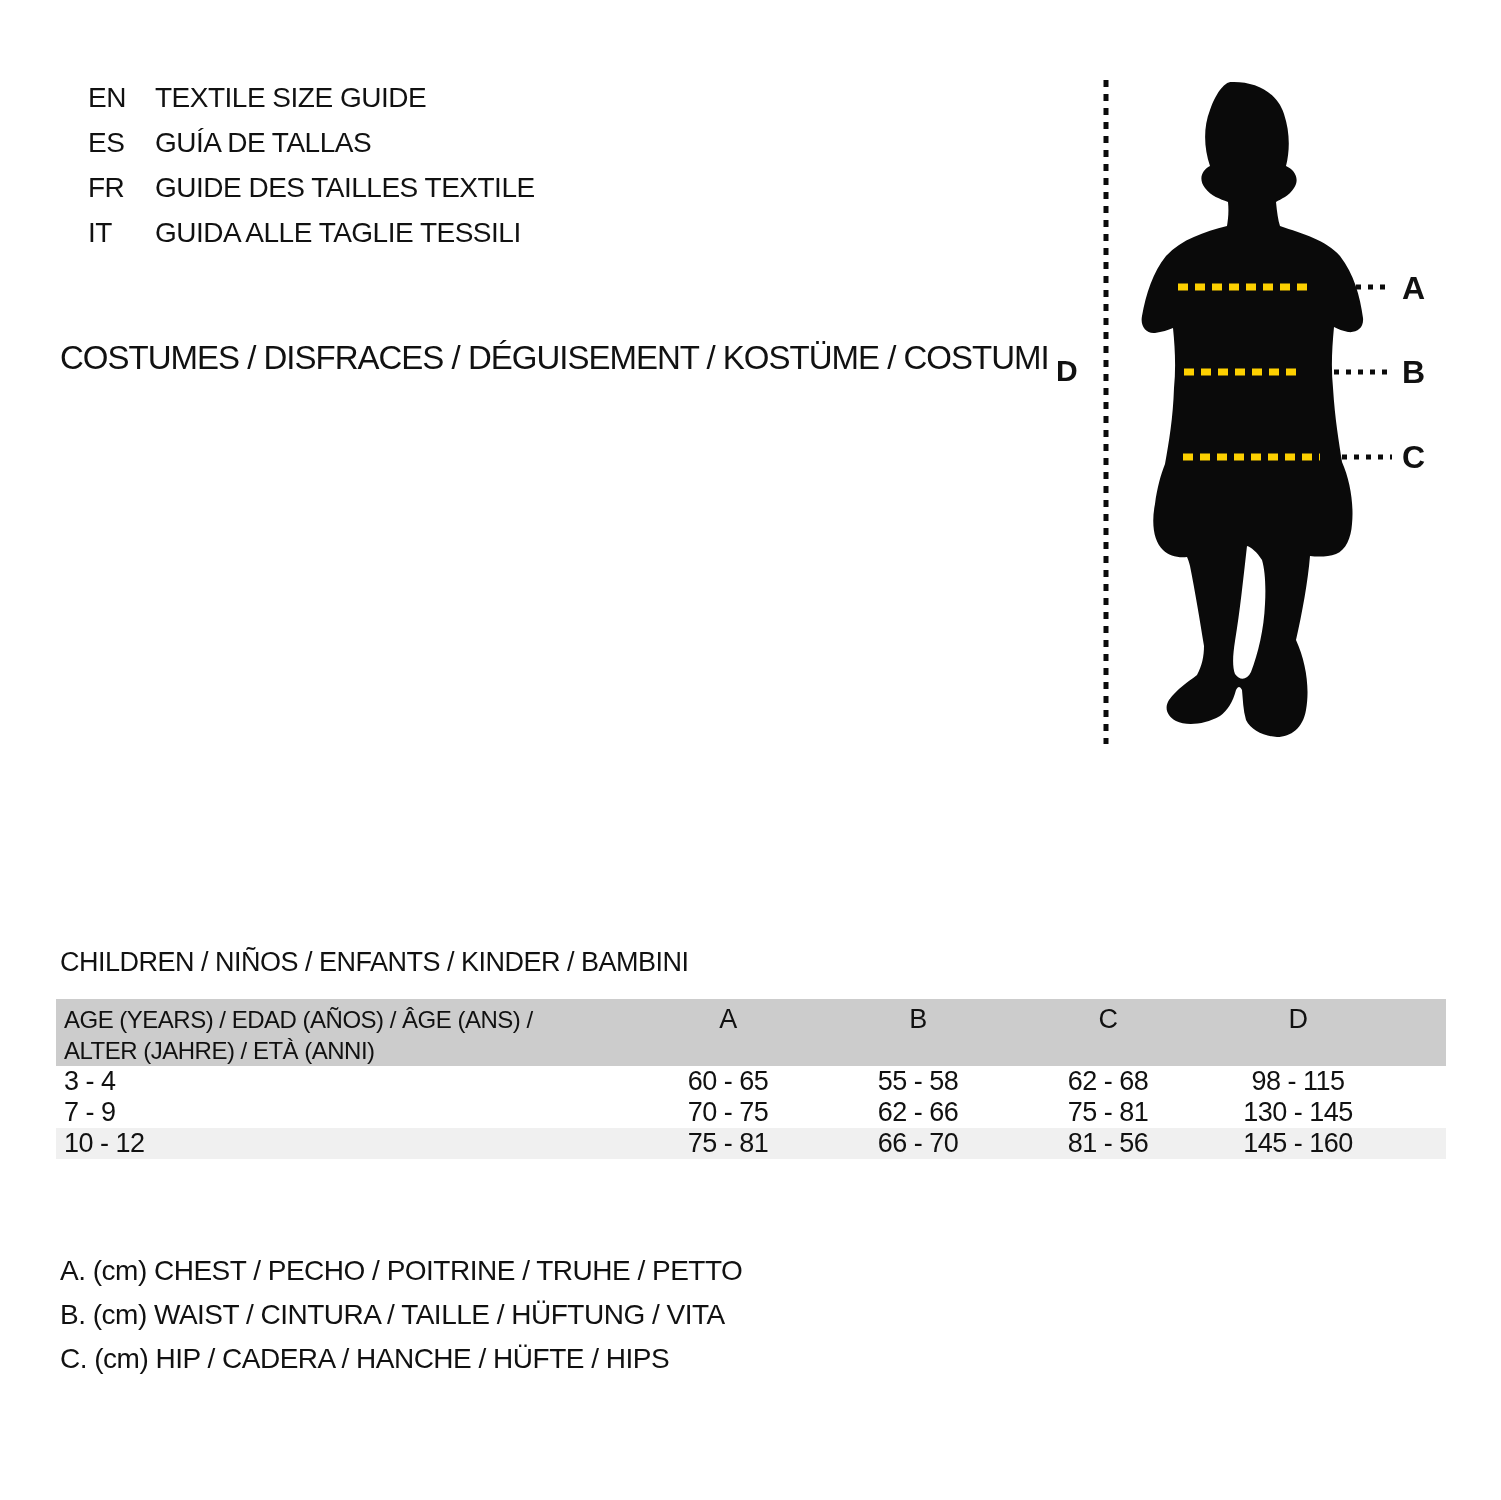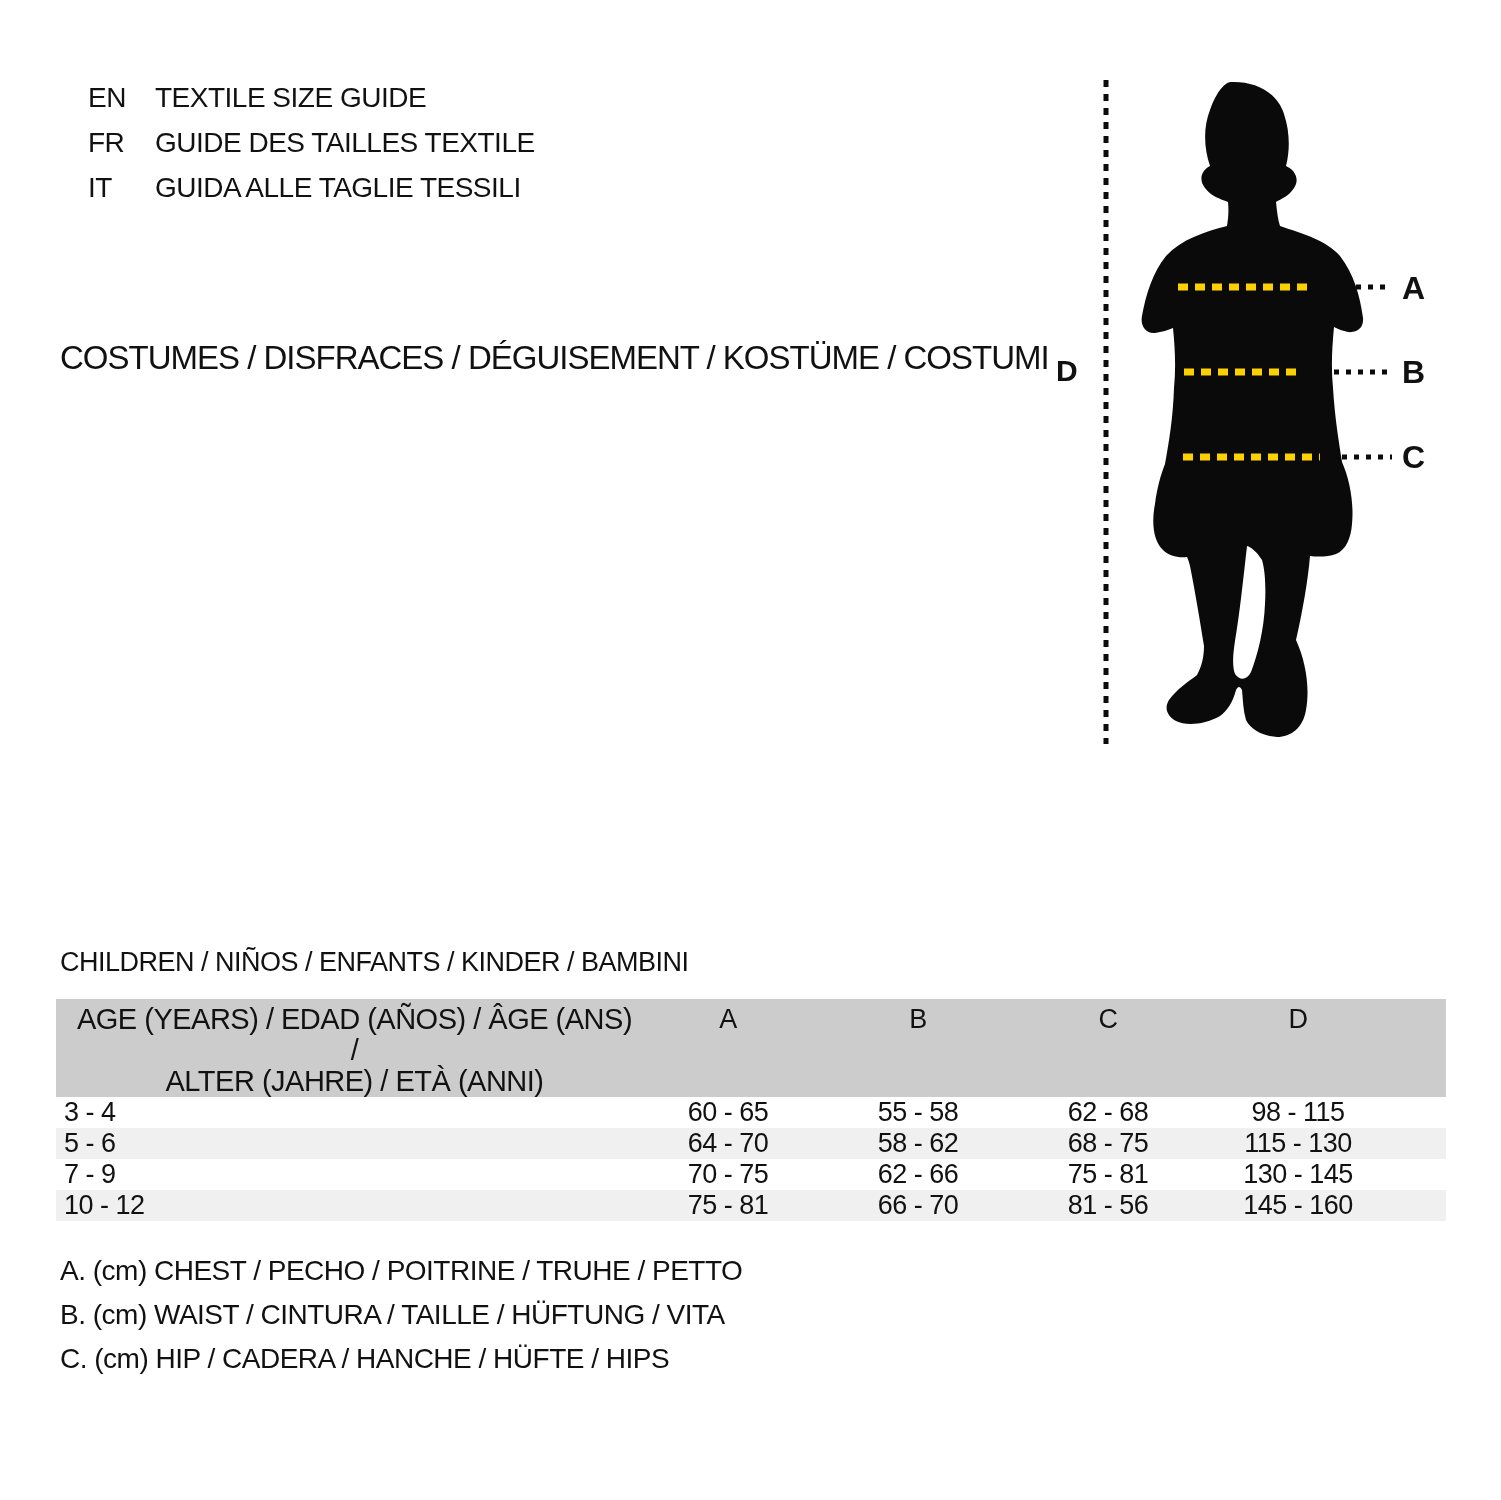--- a/index.html
+++ b/index.html
@@ -37,38 +37,42 @@
   .fig-label-a{left:1402px;top:272px;}
   .fig-label-b{left:1402px;top:356px;}
   .fig-label-c{left:1402px;top:441px;}
   .fig-label-d{left:1056px;top:355px;font-size:30px;}
 
   
   .section-title{left:60px;top:947px;font-size:27px;white-space:nowrap;}
   table.size-table{left:56px;top:999px;width:1390px;border-collapse:collapse;table-layout:fixed;position:absolute;}
   .size-table th,.size-table td{font-weight:normal;font-size:27px;}
   .size-table thead th{background:var(--table-header-bg);height:65px;vertical-align:top;padding-top:5px;}
-  .size-table th.col-age{text-align:center;padding-left:20px;font-size:29px;line-height:31px;}
+  .size-table th.col-age{text-align:left;padding-left:8px;font-size:24px;line-height:31px;}
   .size-table th.col-letter{text-align:center;line-height:31px;}
   .size-table td{height:31px;text-align:center;}
   .size-table td.cell-age{text-align:left;padding-left:8px;}
   .size-table th.col-d,.size-table td.cell-d{padding-right:53px;}
   .size-table tr.alt td{background:var(--table-row-alt-bg);}
 
   
   .legend-block{left:60px;top:1249px;font-size:28px;line-height:44px;}
   .legend-line{white-space:nowrap;}
 </style>
 </head>
 <body>
 
 <div class="abs lang-block">
   <div class="lang-row">
     <span class="lang-code">EN</span>
     <span class="lang-label">TEXTILE SIZE GUIDE</span>
+  </div>
+  <div class="lang-row">
+    <span class="lang-code">ES</span>
+    <span class="lang-label">GUÍA DE TALLAS</span>
   </div>
   <div class="lang-row">
     <span class="lang-code">FR</span>
     <span class="lang-label">GUIDE DES TAILLES TEXTILE</span>
   </div>
   <div class="lang-row">
     <span class="lang-code">IT</span>
     <span class="lang-label">GUIDA ALLE TAGLIE TESSILI</span>
   </div>
 </div>
@@ -165,27 +169,20 @@
     </tr>
   </thead>
   <tbody>
     <tr>
       <td class="cell-age">3 - 4</td>
       <td>60 - 65</td>
       <td>55 - 58</td>
       <td>62 - 68</td>
       <td class="cell-d">98 - 115</td>
     </tr>
-    <tr class="alt">
-      <td class="cell-age">5 - 6</td>
-      <td>64 - 70</td>
-      <td>58 - 62</td>
-      <td>68 - 75</td>
-      <td class="cell-d">115 - 130</td>
-    </tr>
     <tr>
       <td class="cell-age">7 - 9</td>
       <td>70 - 75</td>
       <td>62 - 66</td>
       <td>75 - 81</td>
       <td class="cell-d">130 - 145</td>
     </tr>
     <tr class="alt">
       <td class="cell-age">10 - 12</td>
       <td>75 - 81</td>

